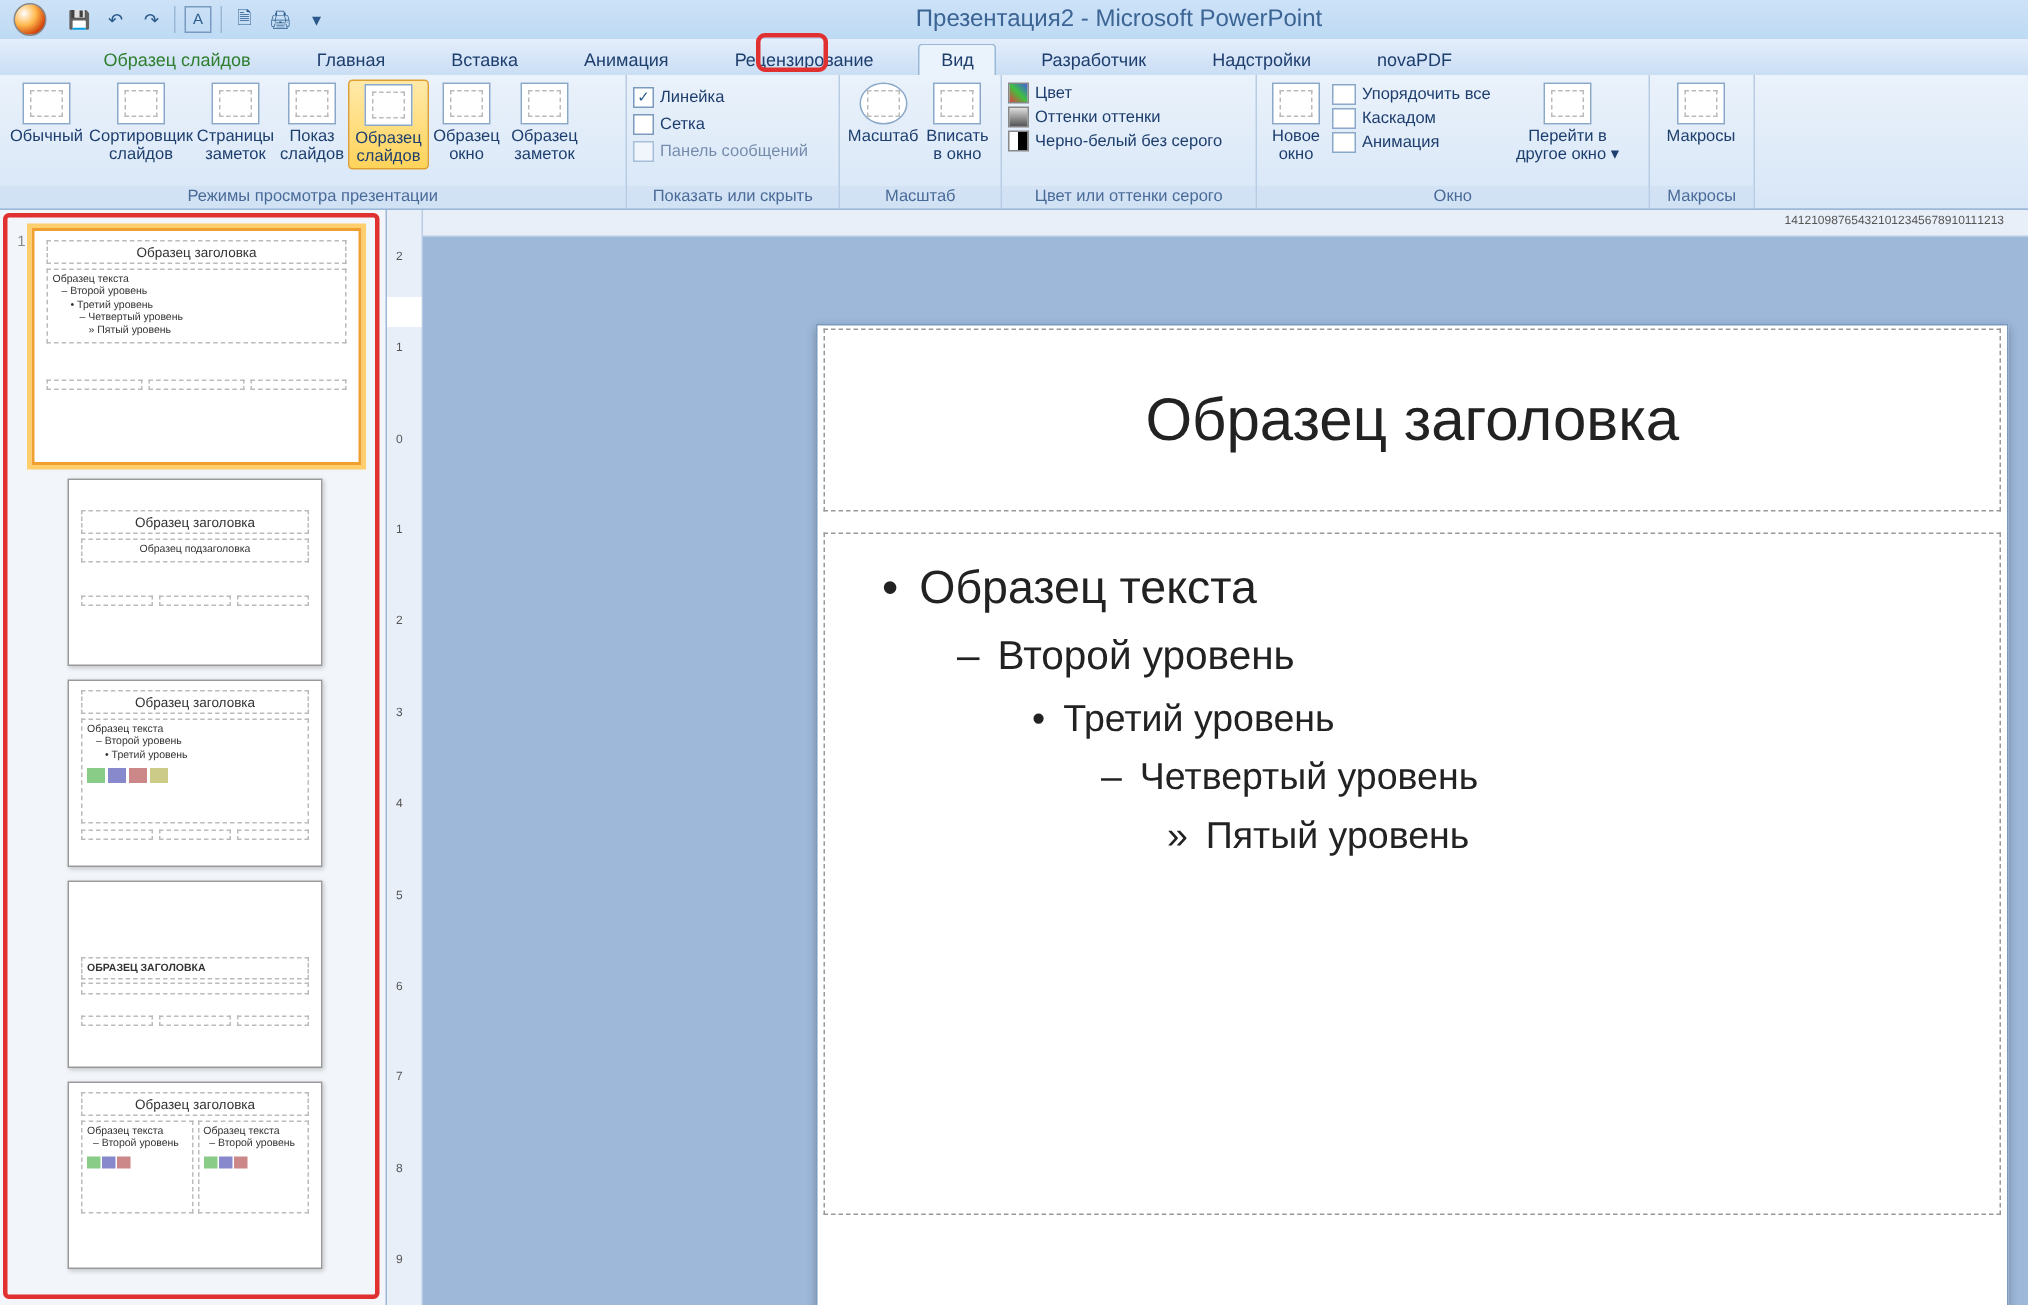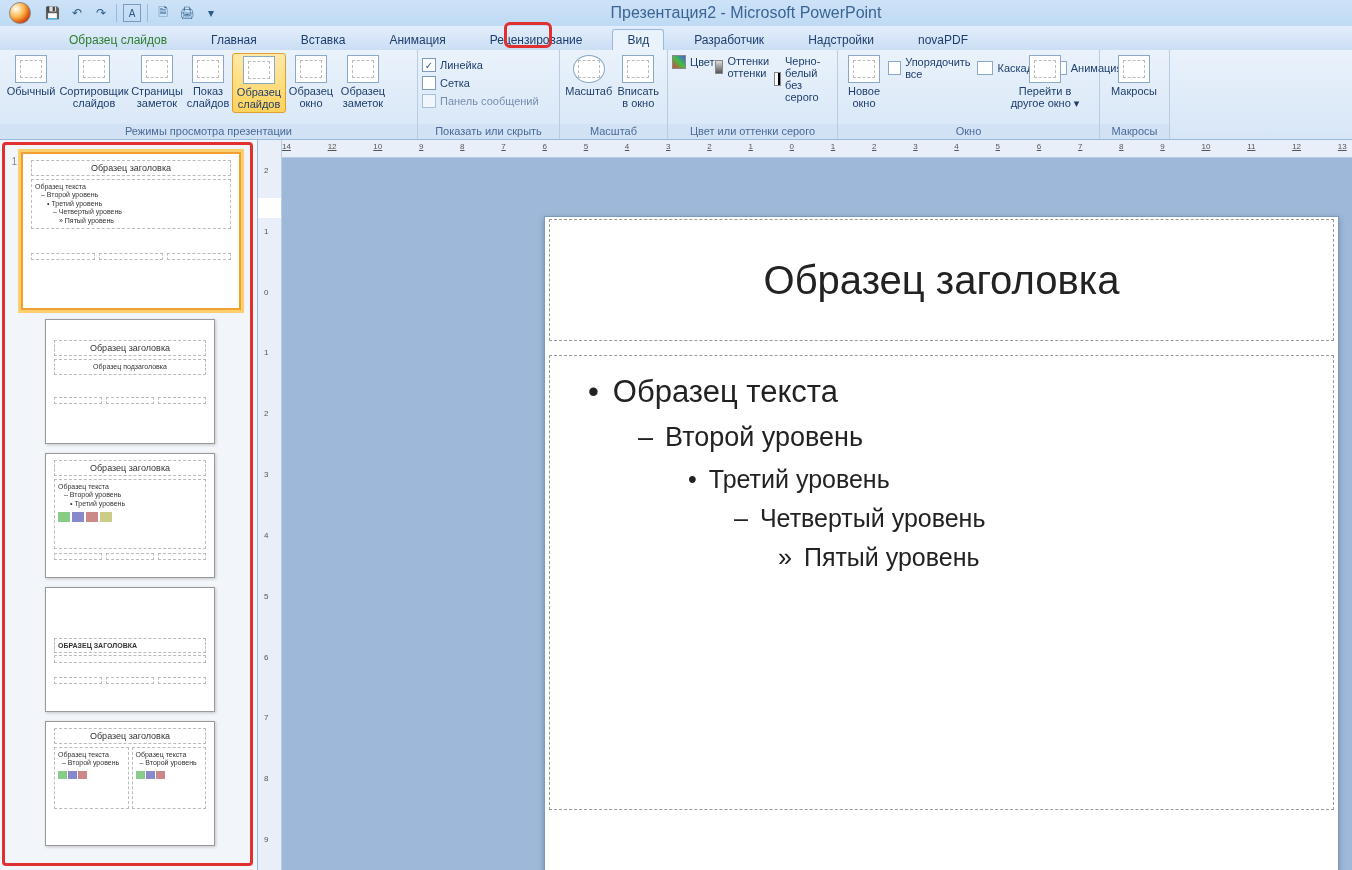--- a/index.html
+++ b/index.html
@@ -49,21 +49,21 @@
   .thumb-title{text-align:center;font-size:9px;border:1px dashed #bbb;padding:2px;margin-bottom:3px;}
   .thumb-body{border:1px dashed #bbb;padding:3px;font-size:7px;line-height:1.2;}
   .thumb-foot{display:flex;gap:4px;margin-top:24px;}
   .thumb-foot div{flex:1;border:1px dashed #bbb;height:7px;}
 
   .edit-area{flex:1;display:flex;background:#9db8d9;}
   .vruler{width:24px;background:#e9eff9;border-right:1px solid #b8cde4;position:relative;font-size:8px;color:#555;}
   .vruler .wtrack{position:absolute;left:0;right:0;top:58px;height:20px;background:#fff;}
   .hruler-row{height:18px;display:flex;}
   .hruler{flex:1;background:#e9eff9;border-bottom:1px solid #b8cde4;position:relative;font-size:8px;color:#555;white-space:nowrap;overflow:hidden;padding-left:0;}
-  .ruler-nums{position:absolute;top:2px;left:0;right:5px;display:flex;justify-content:space-between;text-decoration:underline;}
+  .ruler-nums{position:absolute;top:2px;left:0;right:16px;display:flex;justify-content:flex-end;}
   .canvas-scroll{flex:1;background:#9db8d9;overflow:hidden;position:relative;}
   .slide{position:absolute;top:58px;left:262px;width:795px;height:780px;background:#fff;border:1px solid #7a9ac0;box-shadow:0 2px 6px rgba(0,0,0,.25);}
   .ph{position:absolute;border:1px dashed #999;}
   .ph-title{top:2px;left:4px;right:4px;height:122px;display:flex;align-items:center;justify-content:center;}
   .ph-title span{font-size:40px;color:#222;}
   .ph-body{top:138px;left:4px;right:4px;height:455px;padding:18px 14px;}
   .lvl1{font-size:31px;color:#222;margin-left:24px;}
   .lvl1::before{content:"•";margin-right:14px;}
   .lvl2{font-size:27px;color:#222;margin-left:74px;margin-top:12px;}
   .lvl2::before{content:"–";margin-right:12px;}
@@ -180,21 +180,21 @@
       <div class="big-btn" style="width:50px">
           <div class="big-icon"></div>
           <span>Вписать</span>
           <span>в окно</span>
         </div>
     </div>
     <div class="group-label">Масштаб</div>
   </div>
 
   <div class="group" style="width:170px;">
-    <div class="group-body" style="flex-direction:row;align-items:flex-start;padding-top:4px;justify-content:space-between;">
+    <div class="group-body" style="flex-direction:column;align-items:flex-start;padding-top:4px;">
       <div class="color-row">
           <span class="swatch" style="background:linear-gradient(45deg,#e04040,#40c040,#4060e0);"></span>
           <span>Цвет</span>
         </div>
       <div class="color-row">
           <span class="swatch" style="background:linear-gradient(#ddd,#555);"></span>
           <span>Оттенки оттенки</span>
         </div>
       <div class="color-row">
           <span class="swatch" style="background:linear-gradient(90deg,#fff 50%,#000 50%);"></span>
@@ -204,21 +204,21 @@
     <div class="group-label">Цвет или оттенки серого</div>
   </div>
 
   <div class="group" style="width:262px;">
     <div class="group-body">
       <div class="big-btn" style="width:44px">
           <div class="big-icon"></div>
           <span>Новое</span>
           <span>окно</span>
         </div>
-      <div style="display:flex;flex-direction:row;padding-top:2px;width:120px;">
+      <div style="display:flex;flex-direction:column;padding-top:2px;width:120px;">
         <div class="small-btn">
             <span class="mini-icon"></span>
             <span>Упорядочить все</span>
           </div>
         <div class="small-btn">
             <span class="mini-icon"></span>
             <span>Каскадом</span>
           </div>
         <div class="small-btn">
             <span class="mini-icon"></span>

